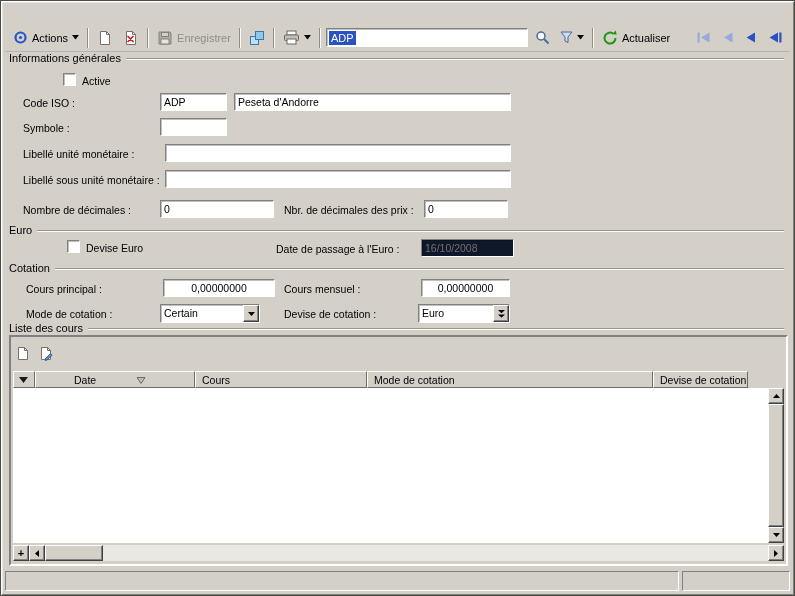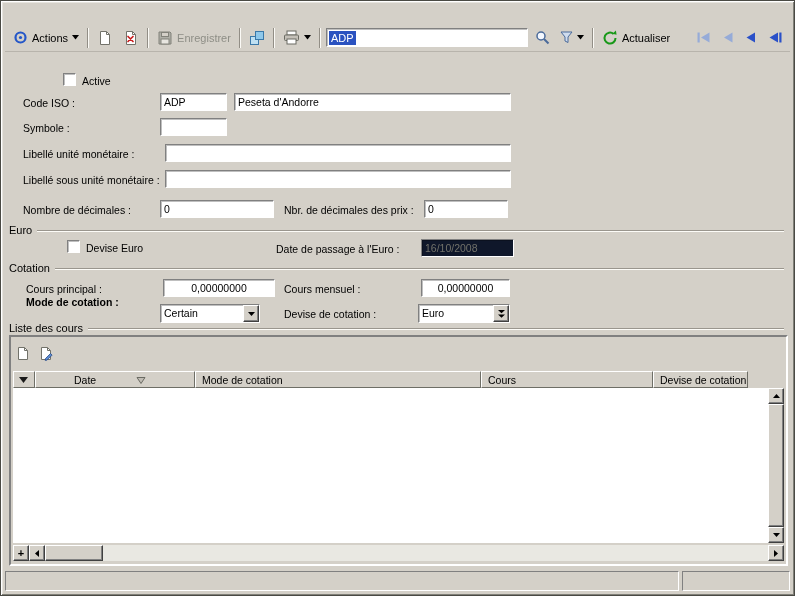--- a/index.html
+++ b/index.html
@@ -201,20 +201,24 @@
         <svg width="13" height="11" viewBox="0 0 13 11">
             <path d="M0.5 0.5v10L9 5.5z" fill="currentColor" transform="scale(-1,1) translate(-9.5,0)"></path>
             <rect x="10.3" y="0.5" width="2.2" height="10" fill="currentColor"></rect>
           </svg>
       </div>
     </div>
   </div>
 
   <div class="form">
 
+    <div class="group" style="top:0;">
+      <span class="gt">Informations générales</span>
+        <span class="gl"></span>
+    </div>
     <span class="cb" style="left:58px;top:21px;"></span>
     <span class="lbl" style="left:77px;top:23px;">Active</span>
 
     <span class="lbl" style="left:18px;top:45px;">Code ISO :</span>
     <input class="inp" style="left: 155px; top: 41px; width: 67px;" value="ADP">
     <input class="inp" style="left: 229px; top: 41px; width: 277px;" value="Peseta d'Andorre">
 
     <span class="lbl" style="left:18px;top:70px;">Symbole :</span>
     <input class="inp" style="left: 155px; top: 66px; width: 67px;" value="">
 
@@ -240,21 +244,21 @@
 
     <div class="group" style="top:210px;justify-content:center;">
       <span class="gt">Cotation</span>
         <span class="gl"></span>
     </div>
     <span class="lbl" style="left:21px;top:231px;">Cours principal :</span>
     <input class="inp num" style="left: 158px; top: 227px; width: 112px;" value="0,00000000">
     <span class="lbl" style="left:279px;top:231px;">Cours mensuel :</span>
     <input class="inp num" style="left: 416px; top: 227px; width: 89px;" value="0,00000000">
 
-    <span class="lbl" style="left:21px;top:244px;font-weight:bold;">Mode de cotation :</span>
+    <span class="lbl" style="left:21px;top:256px;">Mode de cotation :</span>
     <div class="combo" style="left:155px;top:252px;width:100px;">
       <span class="val">Certain</span>
       <span class="cbtn">
           <svg width="7" height="4">
             <path d="M0 0h7L3.5 4z" fill="#000"></path>
           </svg>
         </span>
     </div>
     <span class="lbl" style="left:279px;top:256px;">Devise de cotation :</span>
     <div class="combo" style="left:413px;top:252px;width:92px;">
@@ -295,25 +299,25 @@
             <svg width="9" height="6">
                 <path d="M0 0h9L4.5 6z" fill="#1a1a1a"></path>
               </svg>
           </div>
           <div class="hcell" style="width:160px;padding-left:38px;">
             <span>Date</span>
             <svg class="sortglyph" width="10" height="9">
                 <path d="M1 1.5h8L5 7.5z" fill="#c0bcb4" stroke="#6a6a62"></path>
               </svg>
           </div>
+          <div class="hcell" style="width:172px;">
+            <span>Cours</span>
+          </div>
           <div class="hcell" style="width:286px;">
             <span>Mode de cotation</span>
-          </div>
-          <div class="hcell" style="width:172px;">
-            <span>Cours</span>
           </div>
           <div class="hcell" style="width:95px;">
             <span>Devise de cotation</span>
           </div>
         </div>
         <div class="gbody"></div>
         <div class="vscroll">
           <span class="sbtn">
               <svg width="7" height="4">
                 <path d="M0 4h7L3.5 0z" fill="#000"></path>

